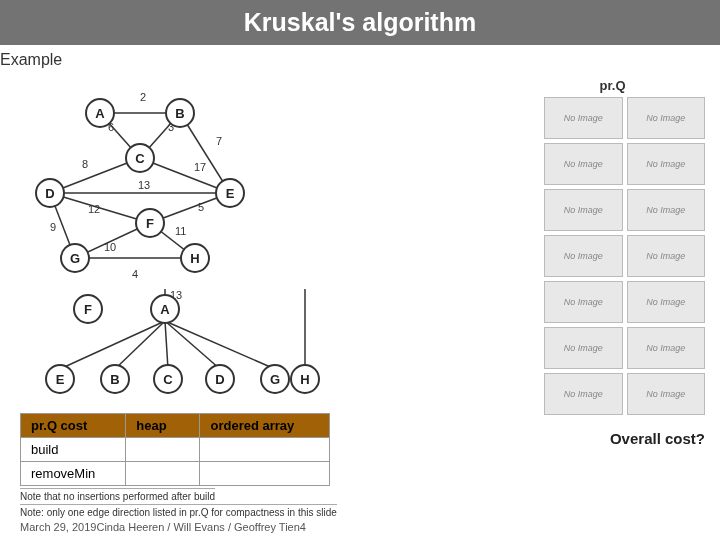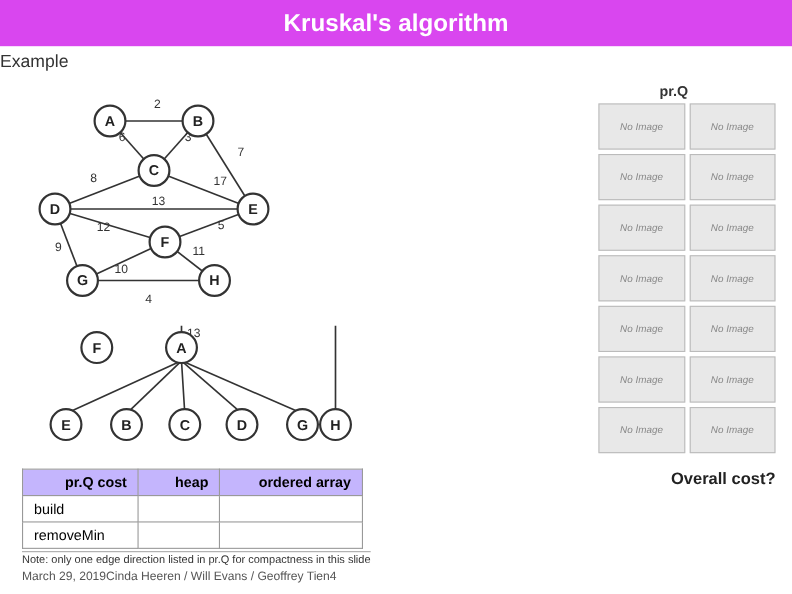--- a/index.html
+++ b/index.html
@@ -4,24 +4,24 @@
   <style>
     * { box-sizing: border-box; margin: 0; padding: 0; }
     body {
       width: 720px;
       height: 540px;
       font-family: Arial, sans-serif;
       background: #fff;
       overflow: hidden;
     }
     .title-bar {
-      background: #d946ef;
+      background: #737373;
       color: white;
       text-align: center;
-      font-size: 22px;
+      font-size: 25px;
       font-weight: bold;
       padding: 8px 0;
     }
     .subtitle {
       text-align: left;
       font-size: 16px;
       color: #333;
       margin: 6px 0 4px 0;
     }
     .main-content {
@@ -65,23 +65,22 @@
       font-size: 13px;
     }
     table.algo-table th, table.algo-table td {
       border: 1px solid #999;
       padding: 4px 10px;
       text-align: left;
       min-width: 60px;
       height: 22px;
     }
     table.algo-table th {
-      background: #c4b5fd;
-      font-weight: bold;
-      text-align: right;
+      background: #a16207;
+      font-weight: bold;
     }
     .note-bar {
       font-size: 10px;
       color: #333;
       margin: 2px 10px 0 10px;
       border-top: 1px solid #aaa;
       padding-top: 2px;
     }
     .footer-bar {
       display: flex;
@@ -294,20 +293,23 @@
           </tr>
           <tr>
             <td>removeMin</td>
             <td></td>
             <td></td>
           </tr>
         </tbody>
       </table>
     </div>
 
+    <div class="note-bar">
+      <span>Note that no insertions performed after build</span>
+    </div>
 
     <div class="note-bar">
       <span>Note: only one edge direction listed in pr.Q for compactness in this slide</span>
     </div>
 
     <div class="footer-bar">
       <span>March 29, 2019</span>
       <span>Cinda Heeren / Will Evans / Geoffrey Tien</span>
       <span>4</span>
     </div>

